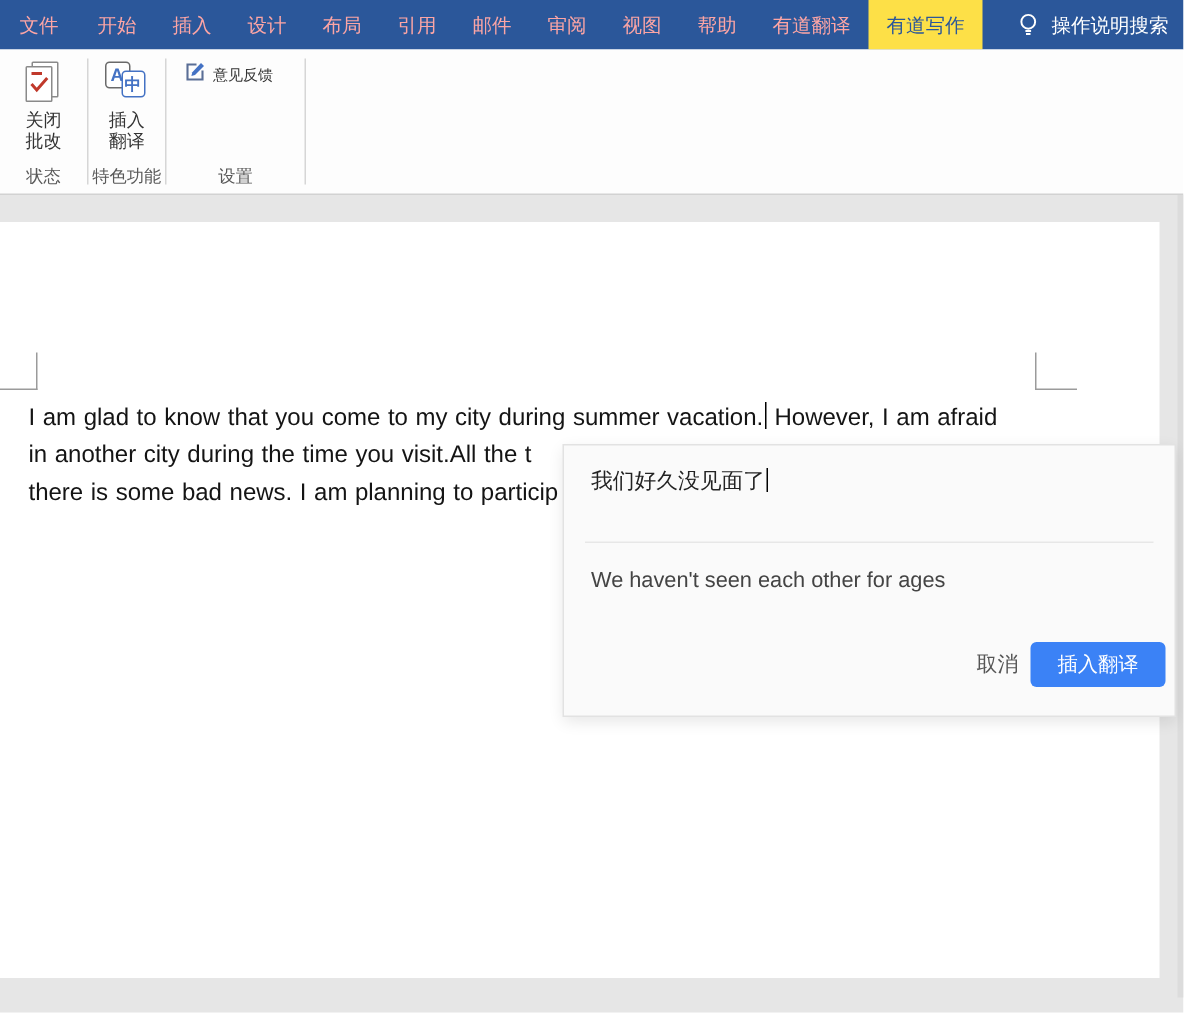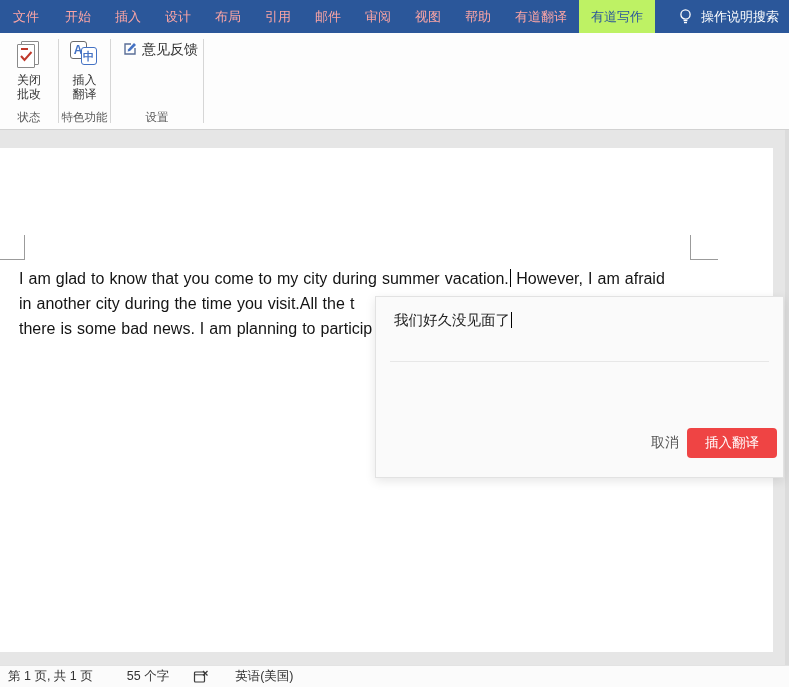--- a/index.html
+++ b/index.html
@@ -6,21 +6,21 @@
   html,body { width:789px; height:687px; overflow:hidden;
     font-family:"Liberation Sans","DejaVu Sans",sans-serif; background:#fff; }
   #app { position:relative; width:789px; height:687px; }
 
   
   #titlebar { position:absolute; left:0; top:0; width:789px; height:33px;
     background:#2b579a; display:flex; align-items:stretch; }
   .tab { color:#fca5a5; font-size:13px; line-height:33px; padding:0 12px;
     white-space:nowrap; cursor:default; }
   .tab.first { padding-left:13px; padding-right:14px; }
-  .tab.active { background:#bef264; color:#2b579a; }
+  .tab.active { background:#fde047; color:#2b579a; }
   #tellme { margin-left:auto; display:flex; align-items:center; gap:8px;
     color:#fff; font-size:13px; padding-right:10px; }
   #bulb-icon { display:inline-flex; }
 
   
   #ribbon { position:absolute; left:0; top:33px; width:789px; height:97px;
     background:#fdfdfd; border-bottom:1px solid #d2d2d2; }
   .rgroup { position:absolute; top:0; height:96px; }
   .rgroup .glabel { position:absolute; bottom:4px; left:0; right:0;
     text-align:center; font-size:11.5px; color:#595959; white-space:nowrap; }
@@ -42,21 +42,21 @@
   .icon-trans { position:relative; width:30px; height:28px; margin:2px auto 0; }
   .icon-trans .bx { position:absolute; border-radius:3px; background:#fff;
     display:flex; align-items:center; justify-content:center; font-weight:bold; }
   .icon-trans .bx-a { left:0; top:0; width:17px; height:18px; border:1.5px solid #6a6a6a;
     color:#4472c4; font-size:12px; z-index:1; }
   .icon-trans .bx-zh { left:11px; top:6px; width:16px; height:18px; border:1.5px solid #4472c4;
     color:#4472c4; font-size:11px; z-index:2; }
 
   
   .smallbtn { position:absolute; left:12px; top:8px; display:flex; align-items:center;
-    gap:5px; font-size:14px; color:#333; cursor:pointer; white-space:nowrap; }
+    gap:5px; font-size:10px; color:#333; cursor:pointer; white-space:nowrap;font-family:Liberation Mono, monospace; }
 
   
   #doc-area { position:absolute; left:0; top:130px; width:789px; height:545px; background:#e6e6e6; }
   #page { position:absolute; left:0; top:18px; width:773px; height:504px; background:#ffffff; }
   #scrollbar { position:absolute; right:0; top:0; width:4px; height:535px; background:#dcdcdc; }
   .cropmark-left { position:absolute; left:0px; top:105px; width:25px; height:25px;
     border-right:1px solid #9b9b9b; border-bottom:1px solid #9b9b9b; }
   .cropmark-right { position:absolute; left:690px; top:105px; width:28px; height:25px;
     border-left:1px solid #9b9b9b; border-bottom:1px solid #9b9b9b; }
 
@@ -181,33 +181,21 @@
     </div>
 
     <div id="scrollbar"></div>
   </div>
 
   <div id="popup">
     <div id="popup-input">
       <span>我们好久没见面了</span><span class="caret-sm"></span>
     </div>
     <div id="popup-divider"></div>
+    <div id="popup-result">We haven't seen each other for ages</div>
     <div id="popup-actions">
       <button id="cancel-btn">取消</button>
-      <button id="insert-btn" style="background: #ef4444;">插入翻译</button>
-    </div>
-  </div>
-
-  <div id="status-bar">
-    <span class="sb-item" id="sb-page">第 1 页, 共 1 页</span>
-    <span class="sb-item" id="sb-words">55 个字</span>
-    <span class="sb-item" id="sb-proof">
-      <svg width="16" height="14" viewBox="0 0 16 14">
-        <rect x="1.5" y="2" width="10" height="10" fill="none" stroke="#3a3a3a" stroke-width="1.2" rx="1"></rect>
-        <line x1="1.5" y1="4.8" x2="11.5" y2="4.8" stroke="#3a3a3a" stroke-width="1"></line>
-        <line x1="10" y1="1" x2="14.5" y2="5.5" stroke="#3a3a3a" stroke-width="1.3"></line>
-        <line x1="14.5" y1="1" x2="10" y2="5.5" stroke="#3a3a3a" stroke-width="1.3"></line>
-      </svg>
-    </span>
-    <span class="sb-item" id="sb-lang">英语(美国)</span>
-  </div>
+      <button id="insert-btn" style="background: #3b82f6;">插入翻译</button>
+    </div>
+  </div>
+
 
 </div>
 
 </body></html>

